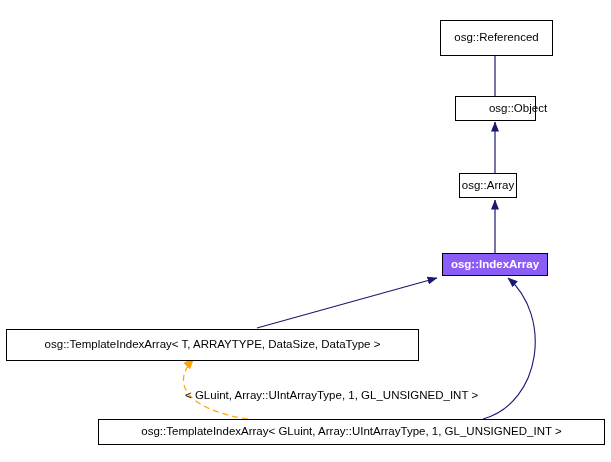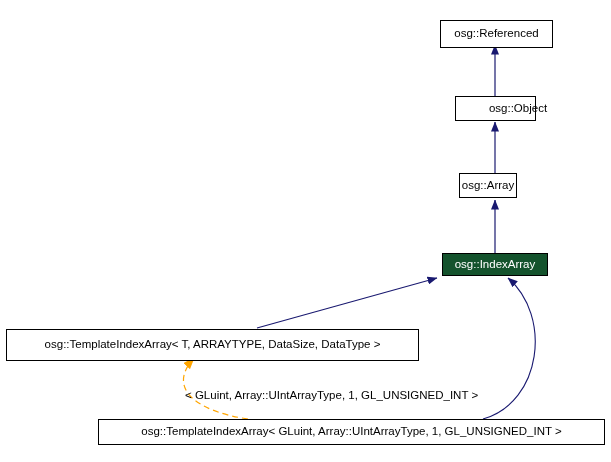--- a/index.html
+++ b/index.html
@@ -29,25 +29,26 @@
     background: #ffffff;
     color: #000000;
     display: flex;
     align-items: center;
     justify-content: center;
     white-space: nowrap;
     font-size: 11.5px;
     line-height: 1;
   }
   .node.selected {
-    background: #14532d;
+    background: #8b5cf6;
     color: #ffffff;
     border-color: #000000;
+    font-weight: bold;
   }
-  .node-referenced       { left: 440px; top: 20px;  width: 113px; height: 28px; text-align: right; }
+  .node-referenced       { left: 440px; top: 20px;  width: 113px; height: 36px; text-align: right; }
   .node-object           { left: 455px; top: 96px;  width: 81px;  height: 25px; padding-left: 45px; }
   .node-array            { left: 459px; top: 173px; width: 58px;  height: 25px; }
   .node-indexarray       { left: 442px; top: 253px; width: 106px; height: 23px; }
   .node-template-generic { left: 6px;   top: 329px; width: 413px; height: 32px; }
   .node-template-instance{ left: 98px;  top: 419px; width: 507px; height: 26px; }
   .edge-label {
     position: absolute;
     left: 185px;
     top: 377px;
     font-size: 11.5px;

